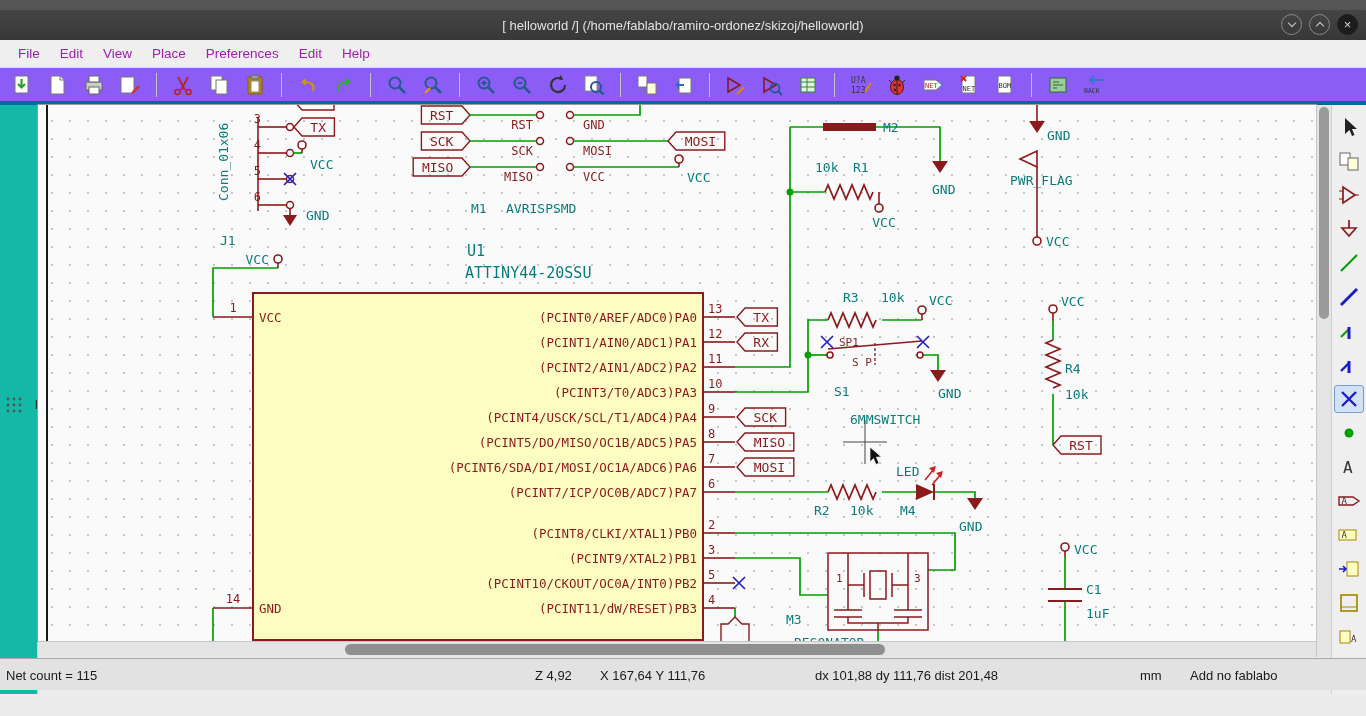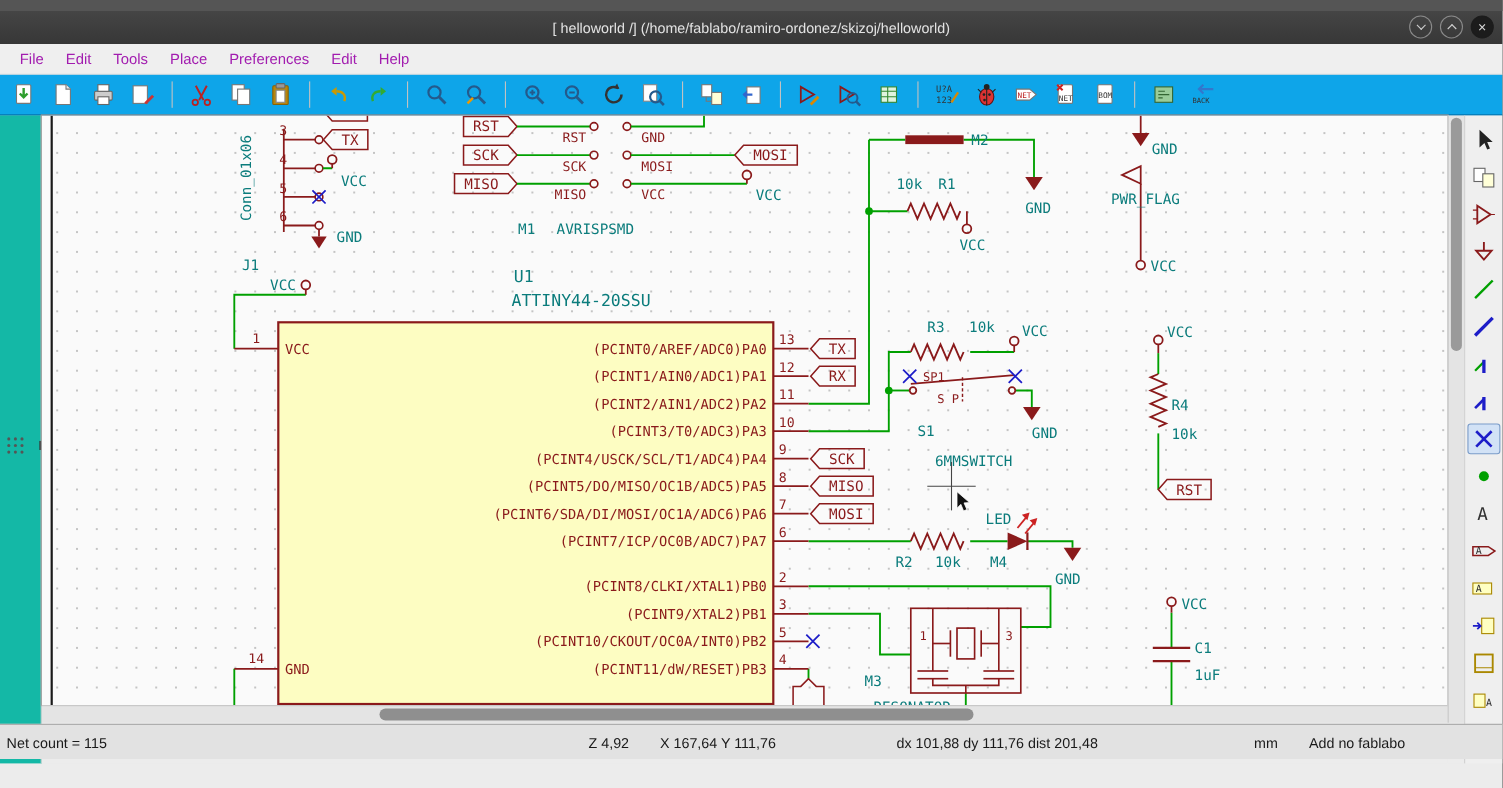--- a/index.html
+++ b/index.html
@@ -10,21 +10,21 @@
   .titlebar .title{color:#e3e3e3;font-size:13px;}
   .winbtns{position:absolute;right:8px;top:4px;display:flex;gap:7px;}
   .wbtn{width:21px;height:21px;border-radius:50%;border:1px solid #8a8a8a;display:flex;align-items:center;justify-content:center;color:#cfcfcf;font-size:12px;cursor:default;background:transparent;}
   .wbtn.close{background:#1c1c1c;border-color:#1c1c1c;color:#d8d8d8;font-size:13px;}
   .chev{display:inline-block;width:6px;height:6px;border-right:1.6px solid #cfcfcf;border-bottom:1.6px solid #cfcfcf;transform:rotate(45deg);margin-top:-3px;}
   .chev.up{transform:rotate(-135deg);margin-top:3px;}
   
   .menubar{position:absolute;left:0;top:30px;width:1366px;height:28px;background:#efefef;border-bottom:1px solid #dcdcdc;display:flex;align-items:center;padding-left:8px;}
   .mitem{padding:4px 10px;font-size:13.5px;color:#a21caf;}
   
-  .toolbar{position:absolute;left:0;top:58px;width:1366px;height:37px;background:#0ea5e9;border-bottom:1px solid #0369a1;display:flex;align-items:center;padding-left:8px;gap:8px;}
+  .toolbar{position:absolute;left:0;top:58px;width:1366px;height:37px;background:#8b5cf6;border-bottom:4px solid #0369a1;display:flex;align-items:center;padding-left:8px;gap:8px;}
   .tbtn{width:28px;height:28px;border:1px solid transparent;background:transparent;padding:1px;border-radius:3px;}
   .tbtn svg{width:24px;height:24px;display:block;}
   .sep{width:1px;height:24px;background:#c2c2c2;margin:0 4px;display:inline-block;}
   
   .main{position:absolute;left:0;top:95px;width:1366px;height:589px;display:flex;}
   .lefttools{width:38px;height:589px;background:#14b8a6;border-right:1px solid #cfcfcf;display:flex;align-items:center;padding-top:10px;gap:5px;}
   .sbtn{width:30px;height:28px;border:1px solid transparent;background:transparent;border-radius:3px;padding:1px;}
   .sbtn svg{width:24px;height:24px;display:block;margin:auto;}
   .sbtn .tb-txt{font-size:12px;font-weight:bold;color:#333;font-family:"Liberation Sans",sans-serif;}
   .sbtn.sel{background:#d2e2f6;border-color:#7a9cc9;}
@@ -58,21 +58,21 @@
       <span class="wbtn">
           <span class="chev up"></span>
         </span>
       <span class="wbtn close">×</span>
     </span>
   </div>
 
   <div class="menubar" id="menubar">
       <span class="mitem">File</span>
       <span class="mitem">Edit</span>
-      <span class="mitem">Tools</span>
+      <span class="mitem">View</span>
       <span class="mitem">Place</span>
       <span class="mitem">Preferences</span>
       <span class="mitem">Edit</span>
       <span class="mitem">Help</span>
     </div>
 
   <div class="toolbar" id="toolbar">
       <button class="tbtn">
         <svg viewBox="0 0 24 24">
           <rect x="5" y="3" width="13" height="17" rx="1" fill="#fff" stroke="#777"></rect>

